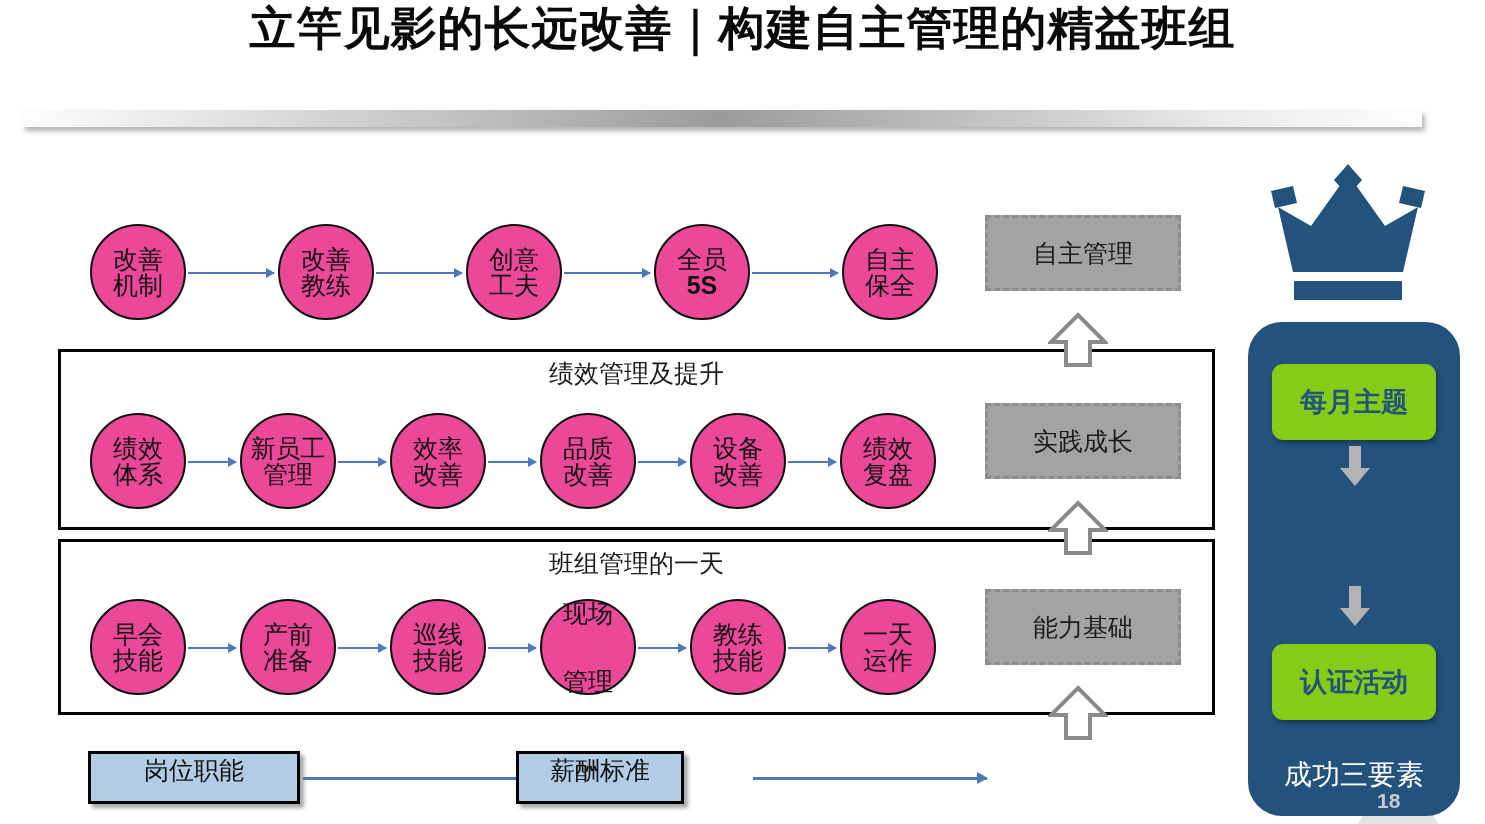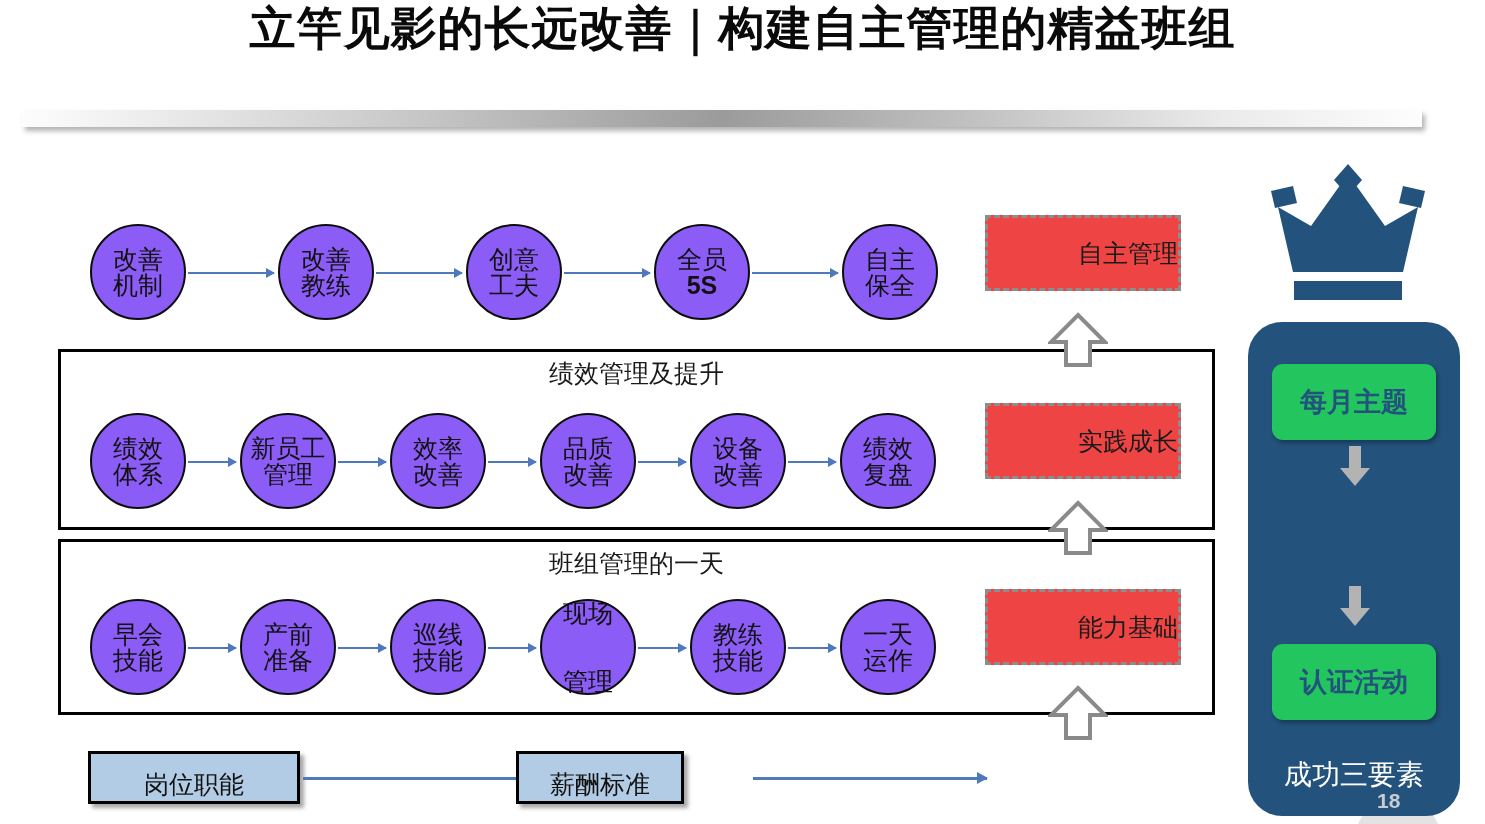--- a/index.html
+++ b/index.html
@@ -37,21 +37,21 @@
   .row-title{
     position:absolute;left:0;right:0;top:8px;
     text-align:center;font-size:25px;color:#1a1a1a;
     line-height:1.1;
   }
 
   
   .node{
     position:absolute;
     border:2px solid #0d0d0d;border-radius:50%;
-    background:#8b5cf6;
+    background:#ec4899;
     display:flex;flex-direction:column;
     align-items:center;justify-content:center;
     font-size:25px;line-height:1.04;color:#111;
     box-sizing:border-box;text-align:left;
   }
   .node .l2.bold{font-weight:bold;}
 
   
   .conn{
     position:absolute;height:2px;background:#4e79bd;
@@ -59,34 +59,34 @@
   .conn::after{
     content:"";position:absolute;right:-1px;top:-4px;
     border-left:9px solid #4e79bd;
     border-top:5px solid transparent;
     border-bottom:5px solid transparent;
   }
 
   
   .dashed-box{
     position:absolute;
-    border:3px dashed #8d8d8d;background:#ef4444;
-    display:flex;align-items:center;justify-content:flex-end;
+    border:3px dashed #8d8d8d;background:#a3a3a3;
+    display:flex;align-items:center;justify-content:center;
     font-size:25px;color:#1a1a1a;box-sizing:border-box;
   }
 
   
   .up-arrow{position:absolute;width:60px;height:56px;}
   .up-arrow svg{display:block;width:60px;height:56px;}
 
   
   .bbox{
     position:absolute;height:53px;
     background:#b3cce5;border:3px solid #000;
-    display:flex;align-items:flex-end;justify-content:center;
+    display:flex;align-items:flex-start;justify-content:center;
     font-size:25px;color:#111;box-sizing:border-box;
     box-shadow:4px 4px 4px rgba(0,0,0,.35);
   }
   .bconn{position:absolute;height:3px;background:#4e79bd;}
   .bconn::after{
     content:"";position:absolute;right:-1px;top:-5px;
     border-left:11px solid #4e79bd;
     border-top:6px solid transparent;
     border-bottom:6px solid transparent;
   }
@@ -95,21 +95,21 @@
   .crown{position:absolute;left:1253px;top:150px;width:190px;height:165px;}
   .crown svg{display:block;}
 
   .panel{
     position:absolute;left:1248px;top:322px;width:212px;height:494px;
     background:#23527c;border-radius:34px;
     box-sizing:border-box;
   }
   .panel-card{
     position:absolute;left:24px;width:164px;height:76px;
-    background:#22c55e;border-radius:11px;
+    background:#84cc16;border-radius:11px;
     display:flex;align-items:center;justify-content:center;
     font-size:27px;font-weight:bold;color:#23527c;
     box-shadow:2px 3px 4px rgba(0,0,0,.30);
   }
   #pc0{top:42px;}
   #pc1{top:182px;}
   #pc2{top:322px;}
   .panel-arrow{position:absolute;left:92px;width:30px;height:40px;}
   #pa0{top:124px;}
   #pa1{top:264px;}

